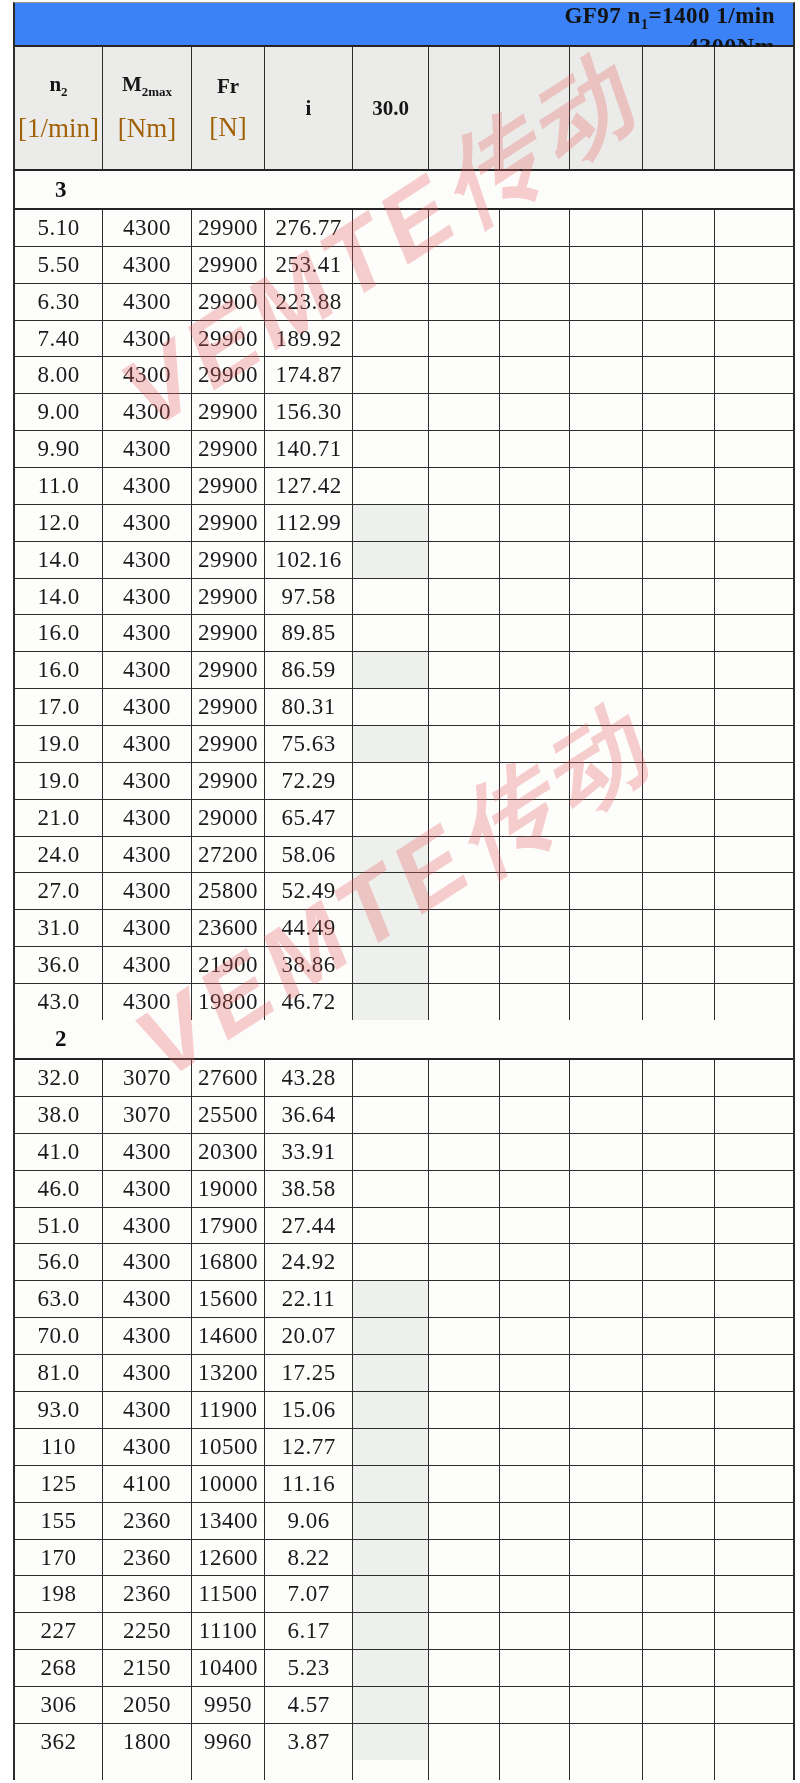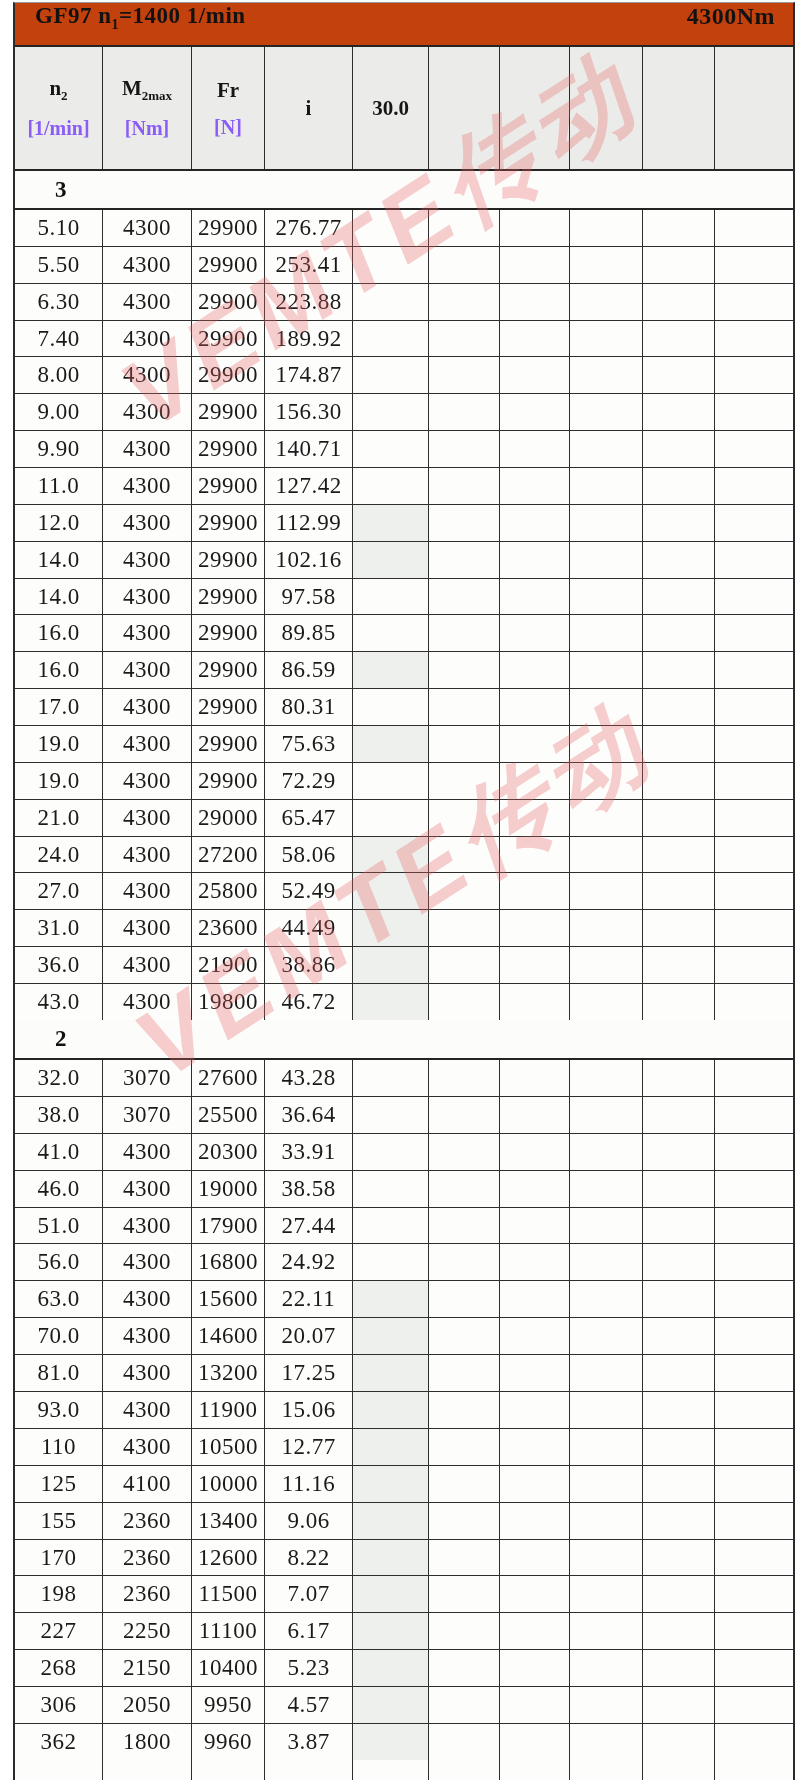--- a/index.html
+++ b/index.html
@@ -2,36 +2,36 @@
 <html><head>
 <meta charset="utf-8">
 <style>
   html,body{margin:0;padding:0;}
   body{background:#ffffff;font-family:"Liberation Serif","DejaVu Serif",serif;}
   .page{position:relative;width:800px;height:1783px;background:#ffffff;overflow:hidden;}
   .doc{position:absolute;left:13px;top:2px;width:782px;box-sizing:border-box;
        border-left:2px solid #2b2b2b;border-right:2px solid #2b2b2b;border-top:1px solid #9a9a9a;
        background:#fdfdfc;}
   
-  .title-row{height:44px;background:#c2410c;border-bottom:2px solid #242424;
-             display:flex;align-items:flex-start;justify-content:space-between;
-             padding:0 18px 0 20px;box-sizing:border-box;}
+  .title-row{height:44px;background:#3b82f6;border-bottom:2px solid #242424;
+             display:flex;align-items:flex-end;justify-content:space-between;
+             padding:0 18px 0 20px;box-sizing:border-box;flex-direction:column;}
   .title-left{font-weight:bold;font-size:23px;color:#121212;letter-spacing:.5px;}
   .title-left sub{font-size:14px;}
   .title-right{font-weight:bold;font-size:24px;color:#121212;letter-spacing:.5px;}
   
   .cols{display:grid;grid-template-columns:88px 89px 73px 88px 76px 71px 70px 73px 72px 78px;}
   
   .header-row{height:122px;background:#ebece9;border-bottom:2px solid #242424;text-align:center;}
   .hcell{box-sizing:border-box;border-right:1.6px solid #2b2b2b;
          display:flex;flex-direction:column;align-items:center;justify-content:center;background:#ebece9;}
   .hcell:last-child{border-right:none;}
   .hmain{font-weight:bold;font-size:21px;color:#161616;}
   .hmain sub{font-size:13px;}
-  .hunit{font-weight:bold;font-size:20px;color:#8b5cf6;margin-top:13px;}
+  .hunit{font-weight:normal;font-size:27px;color:#a16207;margin-top:13px;}
   
   .band{height:37px;border-bottom:2px solid #242424;background:#fcfcfb;
         display:flex;align-items:center;}
   .band span{font-weight:bold;font-size:23px;color:#111;padding-left:40px;}
   .band.b2{height:38px;}
   
   .rows{display:flex;flex-direction:column;}
   .rows0{height:810px;align-items:center;}
   .rows1{height:700px;}
   .row{flex:1;display:grid;grid-template-columns:88px 89px 73px 88px 76px 71px 70px 73px 72px 78px;

